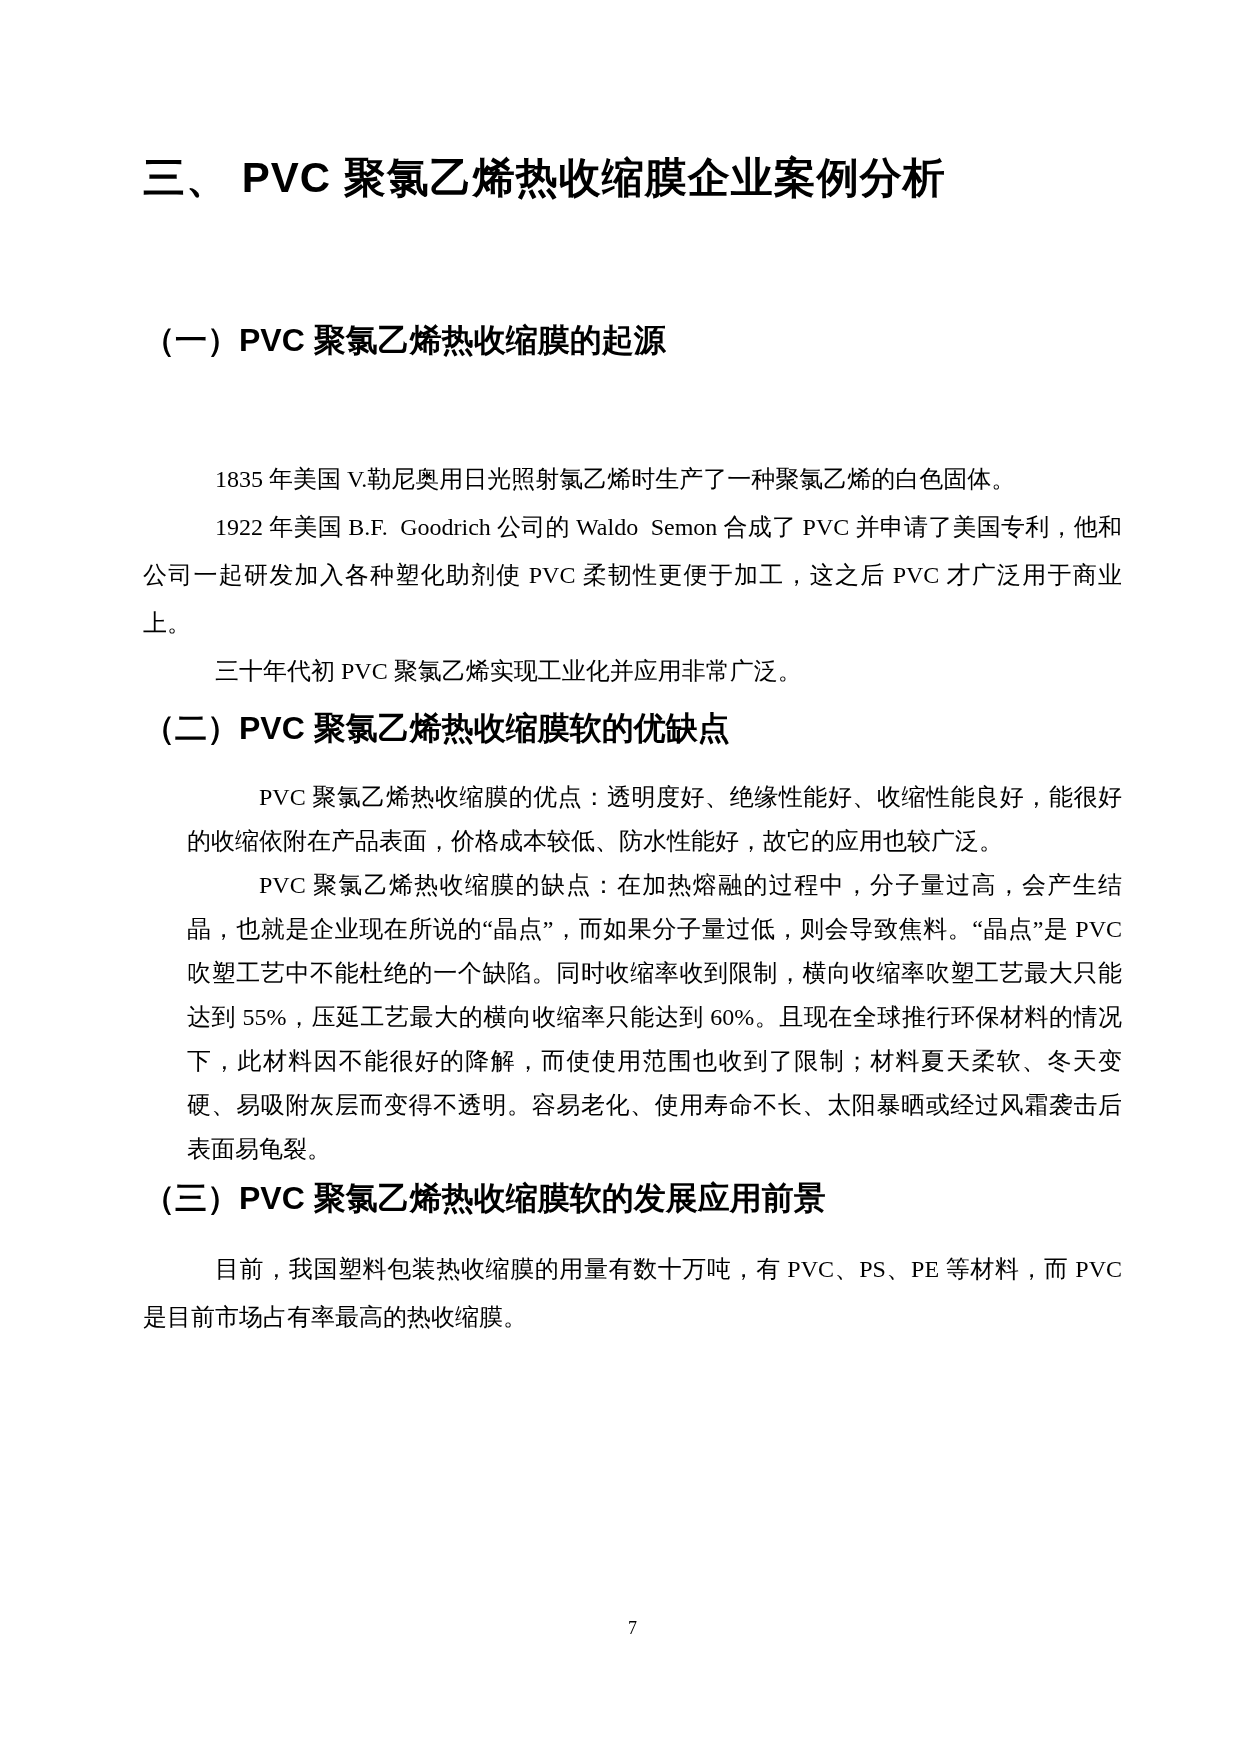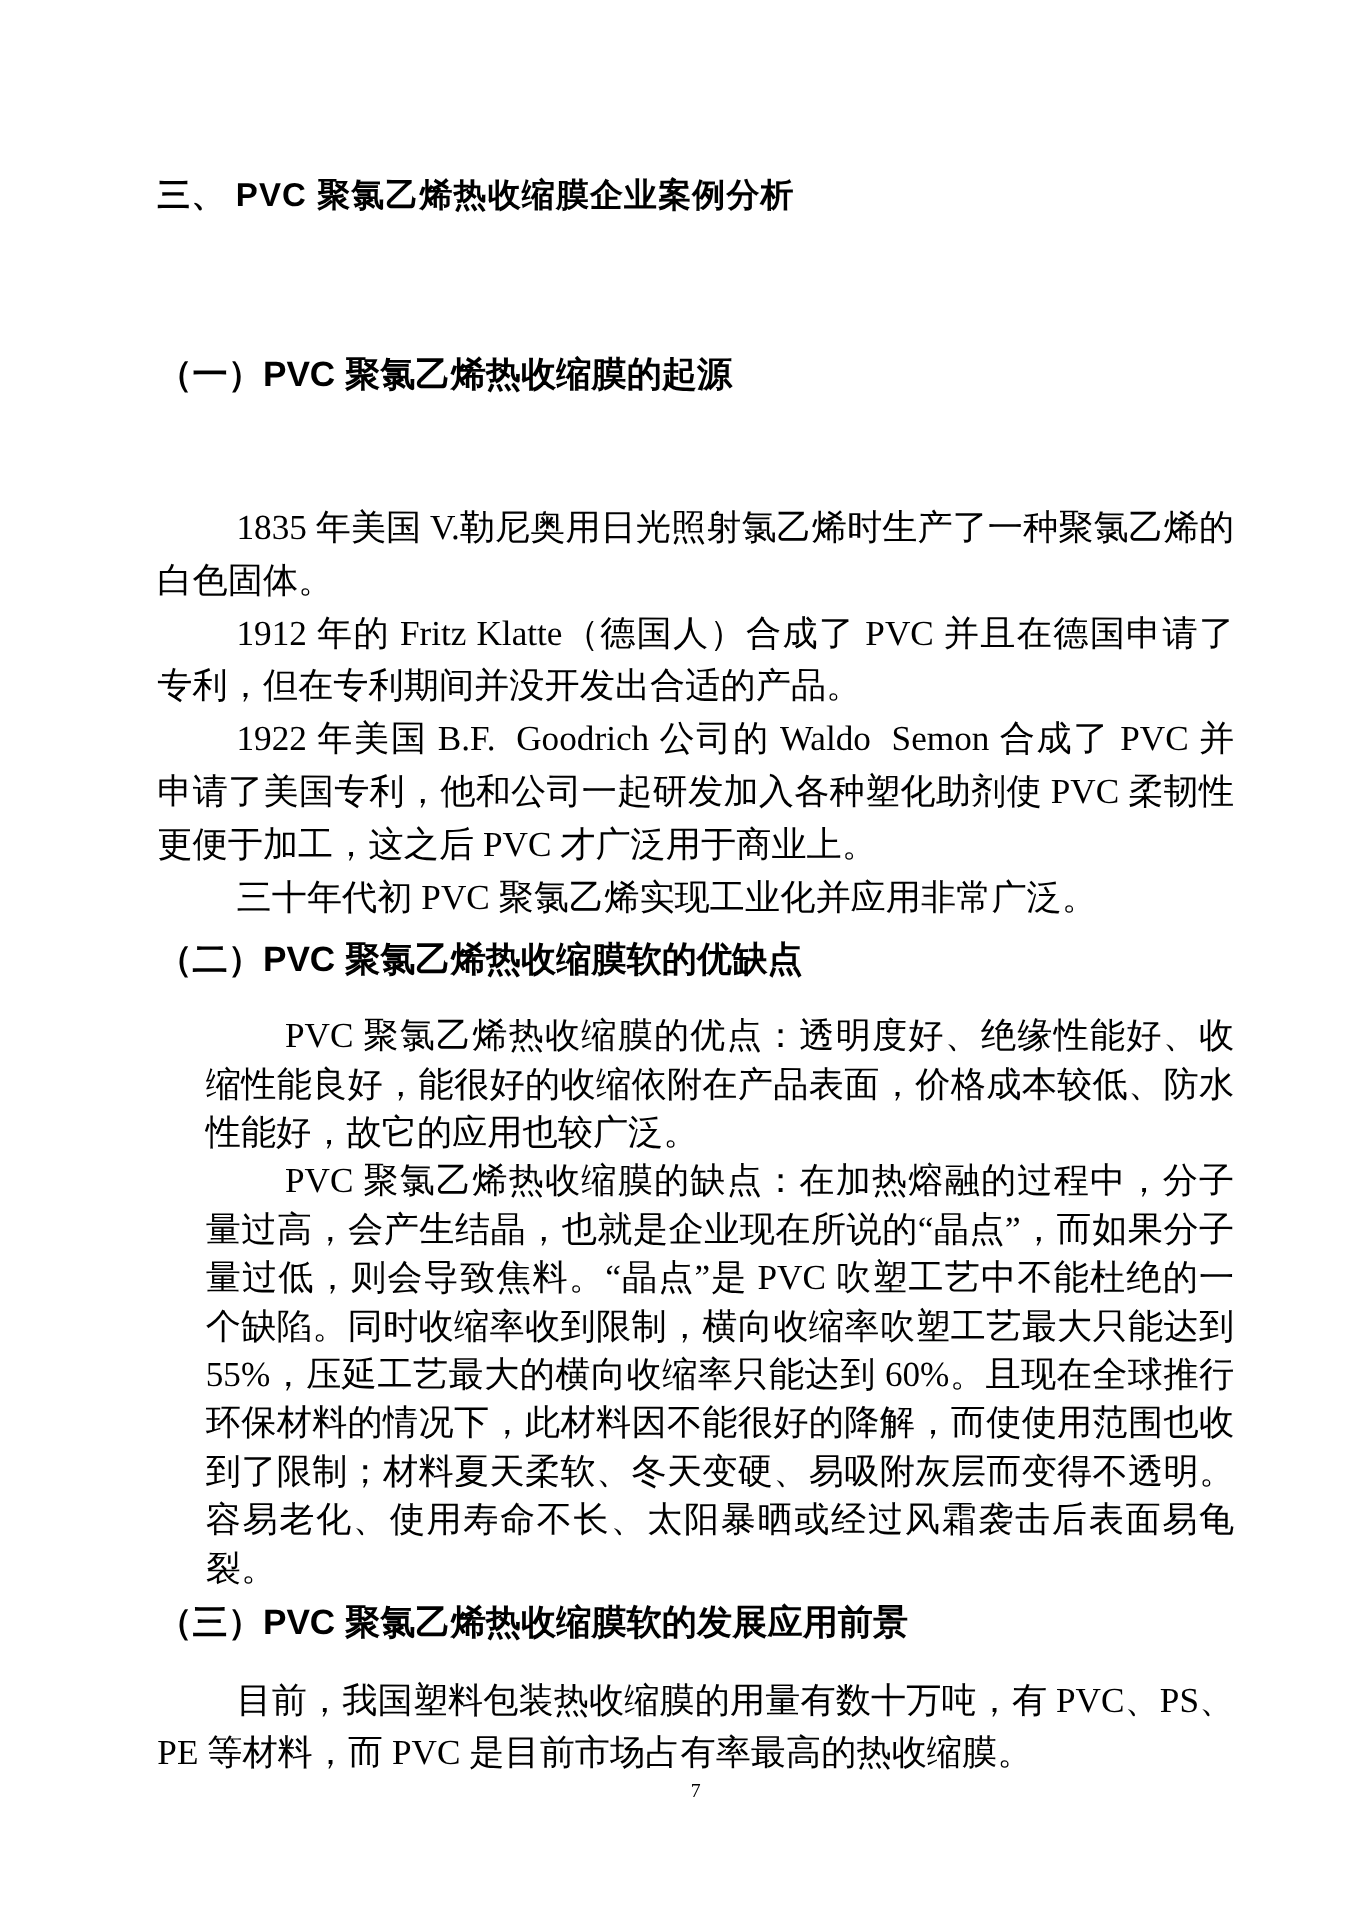--- a/index.html
+++ b/index.html
@@ -15,21 +15,21 @@
     color: #000000;
     box-sizing: border-box;
     padding: 152px 118px 0 143px;
     overflow: hidden;
     font-family: "Liberation Serif", "DejaVu Serif", serif;
   }
   .doc-title {
     margin: 0;
     font-family: "Liberation Sans", "DejaVu Sans", sans-serif;
     font-weight: 700;
-    font-size: 30px;
+    font-size: 42px;
     line-height: 52px;
     letter-spacing: 1px;
     white-space: pre-wrap;
   }
   .section-heading {
     margin: 0;
     font-family: "Liberation Sans", "DejaVu Sans", sans-serif;
     font-weight: 700;
     font-size: 32px;
     line-height: 42px;
@@ -37,21 +37,21 @@
   }
   .heading-1 { margin-top: 115px; }
   .heading-2 { margin-top: 12px; }
   .heading-3 { margin-top: 6px; }
   .section-body { margin: 0; }
   .body-1 { margin-top: 94px; }
   .body-2 { margin-top: 26px; margin-left: 44px; }
   .body-3 { margin-top: 26px; }
   .para {
     margin: 0;
-    font-size: 32px;
+    font-size: 24px;
     text-indent: 72px;
     text-align: justify;
     white-space: pre-wrap;
   }
   .body-1 .para { line-height: 48px; }
   .body-2 .para { line-height: 44px; }
   .body-3 .para { line-height: 48px; }
   .page-number {
     position: absolute;
     top: 1616px;
@@ -67,21 +67,20 @@
 <body>
 
 <div class="page">
 
   <h1 class="doc-title">三、 PVC 聚氯乙烯热收缩膜企业案例分析</h1>
 
   <section>
     <h2 class="section-heading heading-1">（一）PVC 聚氯乙烯热收缩膜的起源</h2>
     <div class="section-body body-1">
       <p class="para">1835 年美国 V.勒尼奥用日光照射氯乙烯时生产了一种聚氯乙烯的白色固体。</p>
-      <p class="para">1912 年的 Fritz Klatte（德国人）合成了 PVC 并且在德国申请了专利，但在专利期间并没开发出合适的产品。</p>
       <p class="para">1922 年美国 B.F.  Goodrich 公司的 Waldo  Semon 合成了 PVC 并申请了美国专利，他和公司一起研发加入各种塑化助剂使 PVC 柔韧性更便于加工，这之后 PVC 才广泛用于商业上。</p>
       <p class="para">三十年代初 PVC 聚氯乙烯实现工业化并应用非常广泛。</p>
     </div>
   </section>
 
   <section>
     <h2 class="section-heading heading-2">（二）PVC 聚氯乙烯热收缩膜软的优缺点</h2>
     <div class="section-body body-2">
       <p class="para">PVC 聚氯乙烯热收缩膜的优点：透明度好、绝缘性能好、收缩性能良好，能很好的收缩依附在产品表面，价格成本较低、防水性能好，故它的应用也较广泛。</p>
       <p class="para">PVC 聚氯乙烯热收缩膜的缺点：在加热熔融的过程中，分子量过高，会产生结晶，也就是企业现在所说的“晶点”，而如果分子量过低，则会导致焦料。“晶点”是 PVC 吹塑工艺中不能杜绝的一个缺陷。同时收缩率收到限制，横向收缩率吹塑工艺最大只能达到 55%，压延工艺最大的横向收缩率只能达到 60%。且现在全球推行环保材料的情况下，此材料因不能很好的降解，而使使用范围也收到了限制；材料夏天柔软、冬天变硬、易吸附灰层而变得不透明。容易老化、使用寿命不长、太阳暴晒或经过风霜袭击后表面易龟裂。</p>

